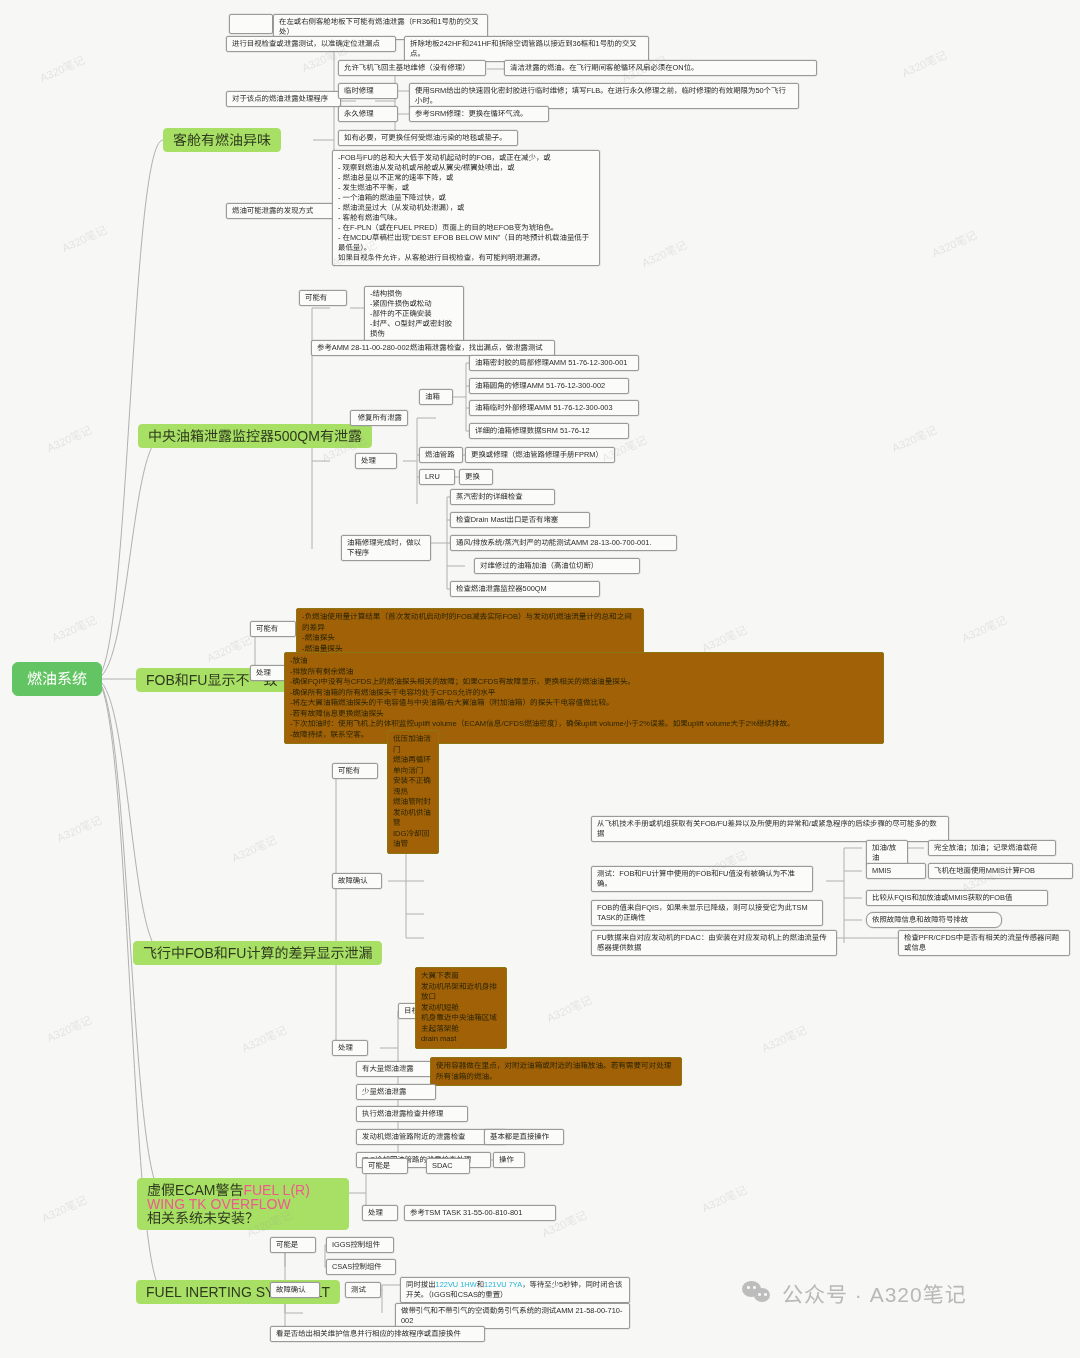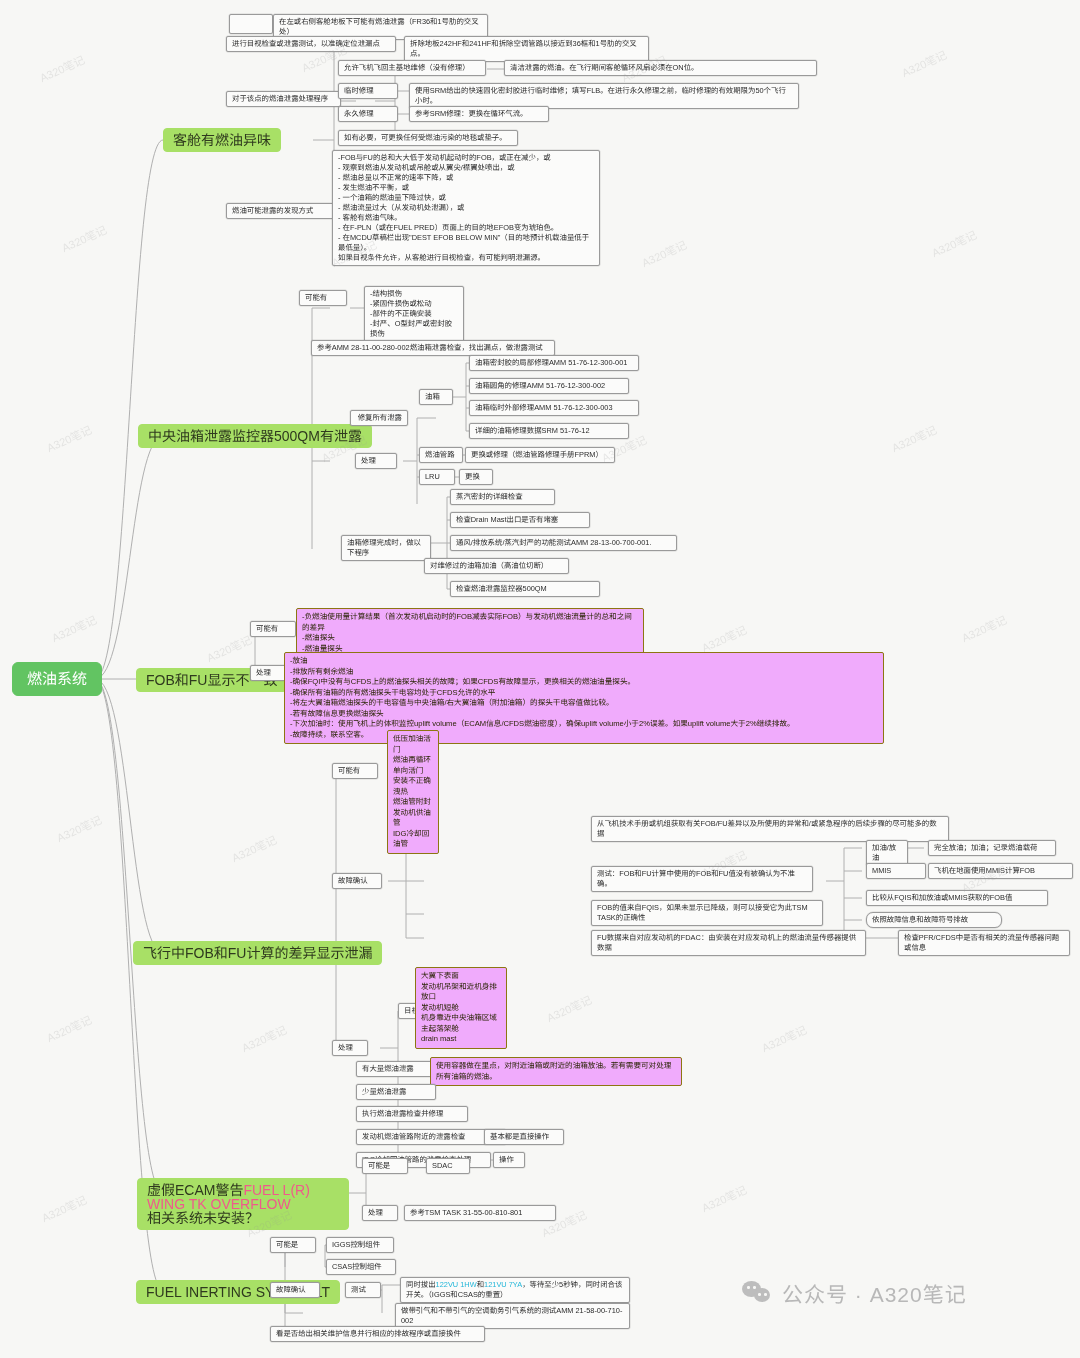--- a/index.html
+++ b/index.html
@@ -41,21 +41,21 @@
     background:#a8e066;
     border:1px solid #a8e066;
     color:#2f3a1e;
     font-size:14px;
     line-height:14px;
     padding:4px 9px;
     border-radius:4px;
     box-shadow:none;
   }
   .node.yellow{
-    background:#f0abfc;
+    background:#a16207;
     border:1px solid #8d7512;
     color:#2a2405;
     font-size:7.6px;
     line-height:10.5px;
     padding:3px 5px;
     box-shadow:none;
   }
   .node.tiny{font-size:7.4px;line-height:10px;}
   .accent-pink{color:#ef5a8c;}
   .accent-cyan{color:#23b6d8;}
@@ -274,21 +274,21 @@
   <div class="node tiny" style="left:419px;top:447px;width:44px;">燃油管路</div>
   <div class="node tiny" style="left:465px;top:447px;width:150px;">更换或修理（燃油管路修理手册FPRM）</div>
 
   <div class="node tiny" style="left:419px;top:469px;width:36px;">LRU</div>
   <div class="node tiny" style="left:459px;top:469px;width:34px;">更换</div>
 
   <div class="node tiny" style="left:341px;top:535px;width:90px;">油箱修理完成时，做以下程序</div>
   <div class="node tiny" style="left:450px;top:489px;width:105px;">蒸汽密封的详细检查</div>
   <div class="node tiny" style="left:450px;top:512px;width:140px;">检查Drain Mast出口是否有堵塞</div>
   <div class="node tiny" style="left:450px;top:535px;width:227px;">通风/排放系统/蒸汽封严的功能测试AMM 28-13-00-700-001.</div>
-  <div class="node tiny" style="left:424px;top:558px;width:145px;">对维修过的油箱加油（高油位切断）</div>
+  <div class="node tiny" style="left:474px;top:558px;width:166px;">对维修过的油箱加油（高油位切断）</div>
   <div class="node tiny" style="left:450px;top:581px;width:150px;">检查燃油泄露监控器500QM</div>
 
   <div class="node green" style="left:136px;top:668px;">FOB和FU显示不一致</div>
 
   <div class="node tiny" style="left:250px;top:621px;width:46px;">可能有</div>
   <div class="node yellow" style="left:296px;top:608px;width:348px;">-负燃油使用量计算结果（首次发动机启动时的FOB减去实际FOB）与发动机燃油流量计的总和之间的差异
 -燃油探头
 -燃油量探头</div>
 
   <div class="node tiny" style="left:250px;top:665px;width:36px;">处理</div>
@@ -319,21 +319,21 @@
   <div class="node tiny" style="left:591px;top:866px;width:222px;">测试：FOB和FU计算中使用的FOB和FU值没有被确认为不准确。</div>
   <div class="node tiny" style="left:866px;top:840px;width:42px;">加油/放油</div>
   <div class="node tiny" style="left:928px;top:840px;width:128px;">完全放油；加油；记录燃油载荷</div>
   <div class="node tiny" style="left:866px;top:863px;width:60px;">MMIS</div>
   <div class="node tiny" style="left:928px;top:863px;width:145px;">飞机在地面使用MMIS计算FOB</div>
   <div class="node tiny" style="left:866px;top:890px;width:182px;">比较从FQIS和加放油或MMIS获取的FOB值</div>
   <div class="node tiny" style="left:866px;top:912px;width:136px;border-radius:7px;">依照故障信息和故障符号排故</div>
 
   <div class="node tiny" style="left:591px;top:900px;width:232px;">FOB的值来自FQIS，如果未显示已降级，则可以接受它为此TSM TASK的正确性</div>
 
-  <div class="node tiny" style="left:591px;top:930px;width:275px;">FU数据来自对应发动机的FDAC：由安装在对应发动机上的燃油流量传感器提供数据</div>
+  <div class="node tiny" style="left:591px;top:930px;width:246px;">FU数据来自对应发动机的FDAC：由安装在对应发动机上的燃油流量传感器提供数据</div>
   <div class="node tiny" style="left:898px;top:930px;width:172px;">检查PFR/CFDS中是否有相关的流量传感器问题或信息</div>
 
   <div class="node tiny" style="left:332px;top:1040px;width:36px;">处理</div>
 
   <div class="node tiny" style="left:398px;top:1003px;width:52px;">日视检查</div>
   <div class="node yellow" style="left:415px;top:967px;width:92px;">大翼下表面
 发动机吊架和近机身排放口
 发动机短舱
 机身靠近中央油箱区域
 主起落架舱

